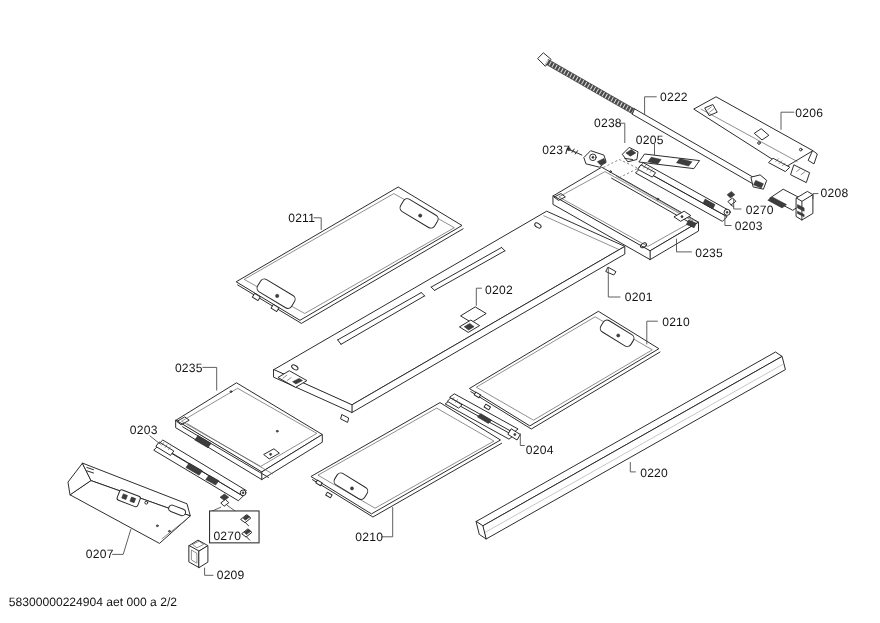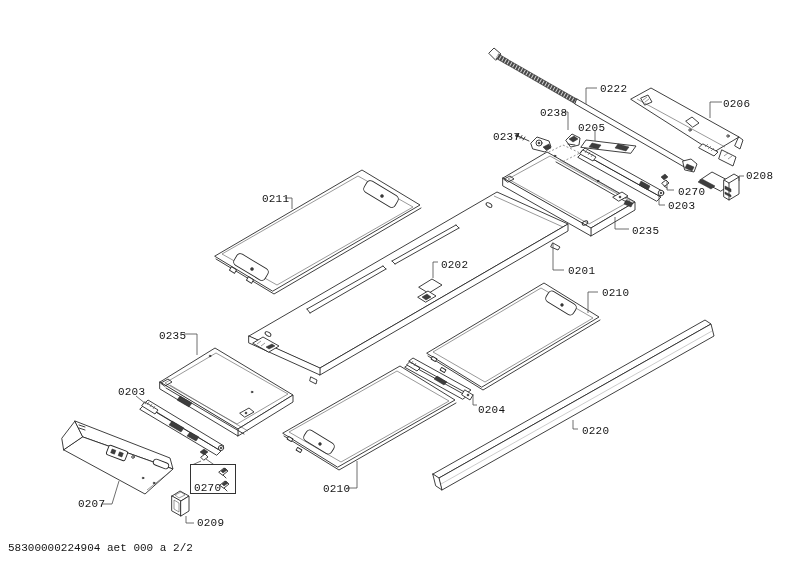--- a/index.html
+++ b/index.html
@@ -1,18 +1,18 @@
 <!DOCTYPE html>
 <html><head>
 <meta charset="utf-8">
 <title>Exploded parts diagram</title>
 <style>
   html,body{margin:0;padding:0;background:#fff;}
   .canvas{position:relative;width:800px;height:566px;background:#ffffff;overflow:hidden;
-          font-family:Liberation Mono, monospace;}
+          font-family:Liberation Sans, sans-serif;}
   svg{display:block}
   .part{fill:none;stroke:#2a2a2a;stroke-width:0.9;stroke-linejoin:round;stroke-linecap:round;}
   .wfill{fill:#ffffff;}
   .dark{fill:#3d3d3d;stroke:#2a2a2a;stroke-width:0.5;}
   .thin{stroke:#555;stroke-width:0.6;fill:none;}
   .leader{stroke:#4a4a4a;stroke-width:0.8;fill:none;}
   .lbl{font-size:11px;fill:#141414;letter-spacing:0.2px;}
   .footer-text{font-size:11px;fill:#141414;}
   .dashed{stroke:#666;stroke-width:0.7;fill:none;stroke-dasharray:2 2;}
 </style>

